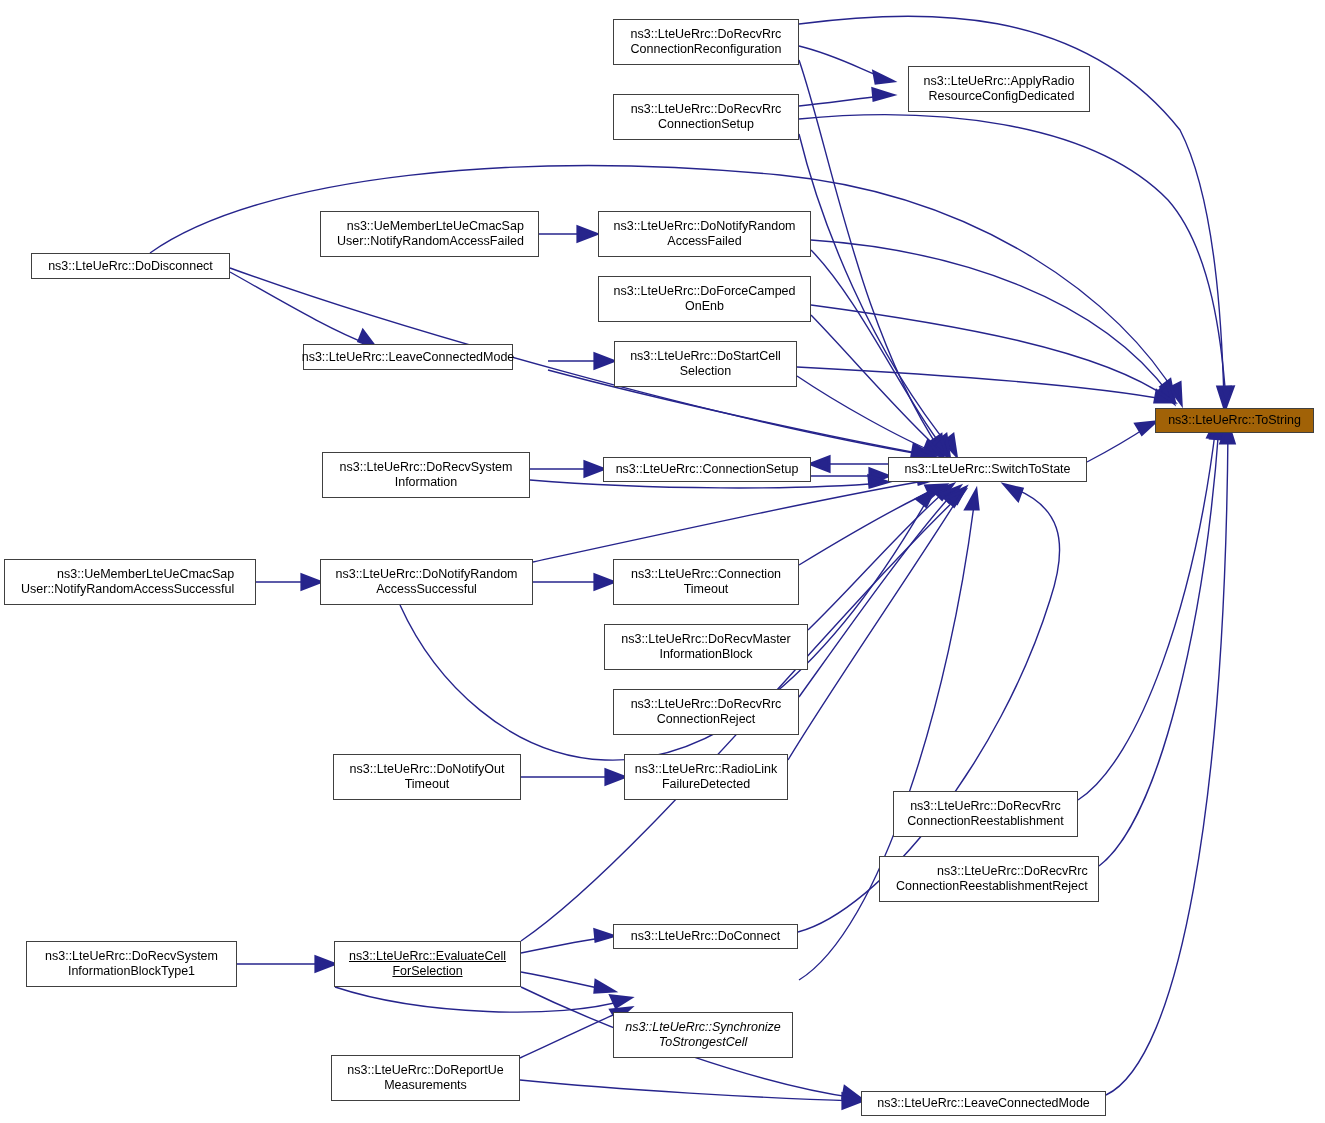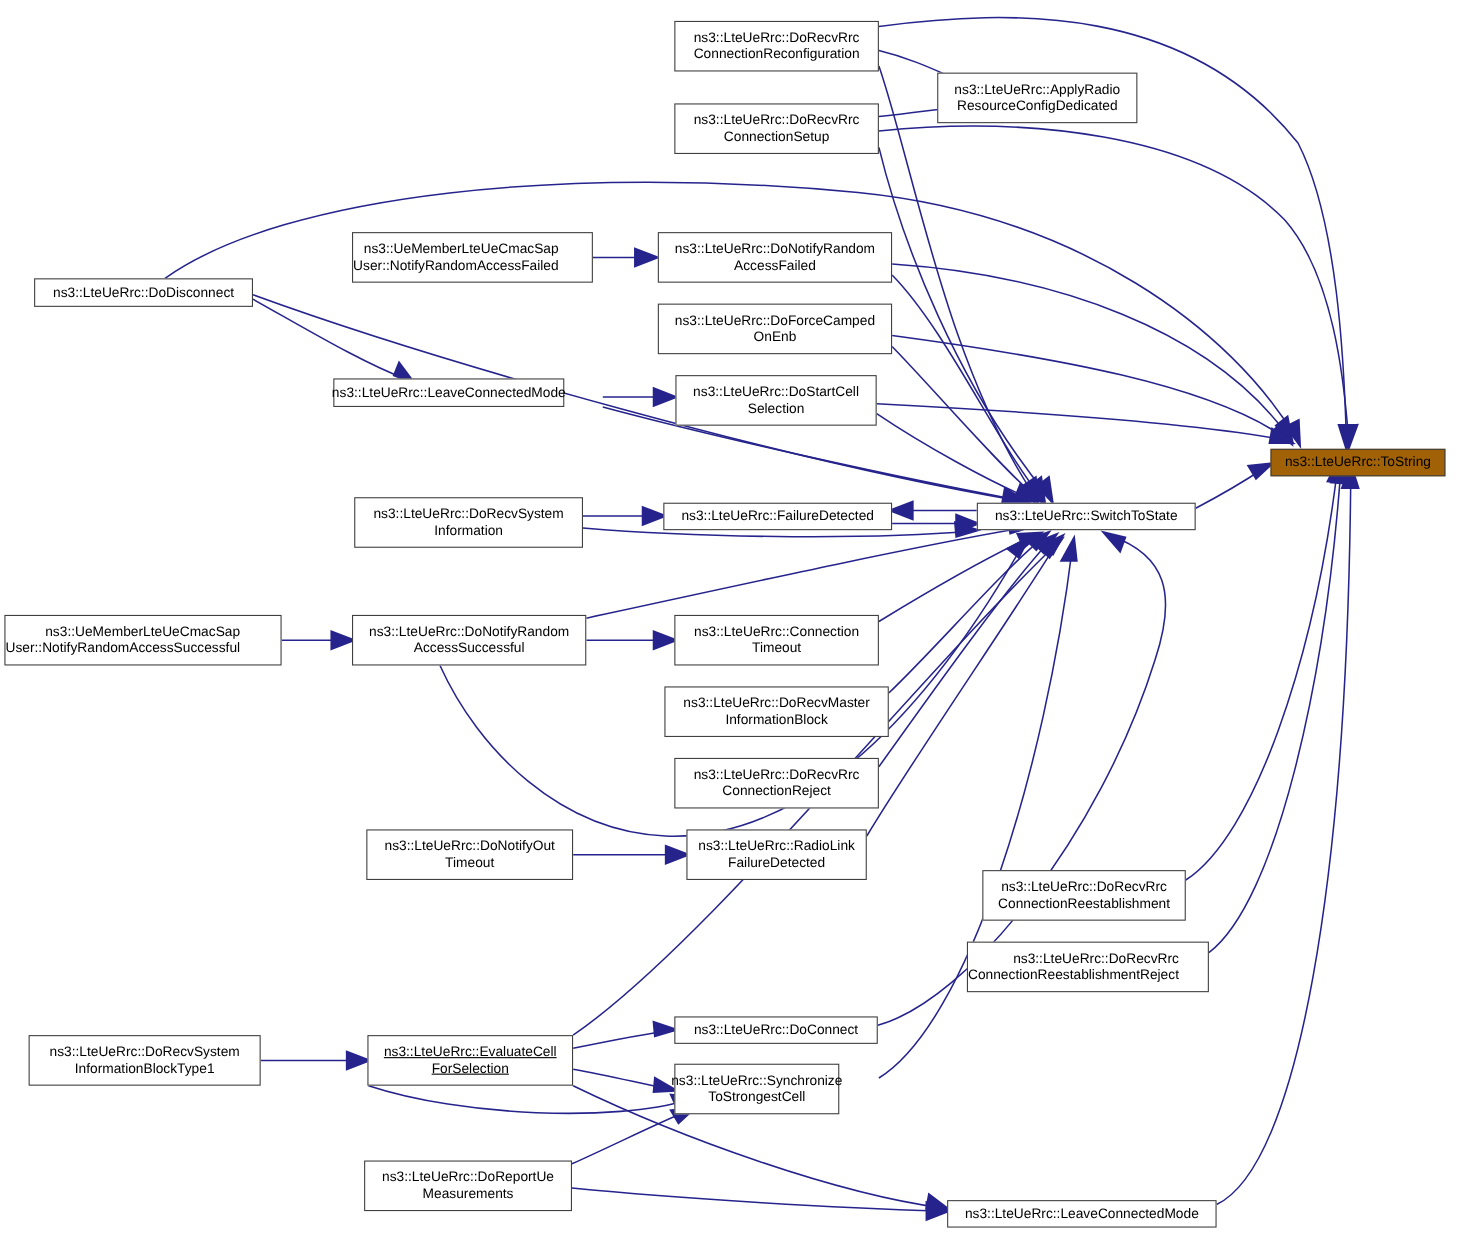--- a/index.html
+++ b/index.html
@@ -24,21 +24,21 @@
     box-sizing:border-box;
     border:1px solid #404040;
     background:#ffffff;
     color:#000000;
     font-size:12.5px;
     line-height:15px;
     display:flex;
     align-items:center;
     justify-content:center;
     text-align:center;
-    padding:1px 0;
+    padding:1px 16px;
     white-space:pre-line;
     z-index:2;
   }
   .node.highlight{
     background:#a16207;
     border:1px solid #404040;
   }
   .node.leftal{
     justify-content:flex-start;
     text-align:right;
@@ -136,38 +136,38 @@
       <path d="M520,1058 C560,1040 600,1020 625,1010" fill="none" stroke="#26248c" stroke-width="1.4"></path>
       <path d="M630,1008 l-19,2 l6,10 z Z" fill="#26248c" stroke="#26248c" stroke-width="3.2" stroke-linejoin="miter"></path>
       <path d="M1106,1095 C1180,1060 1225,800 1228,430" fill="none" stroke="#26248c" stroke-width="1.4"></path>
       <path d="M1228,424 l-7,19 l13,0 z Z" fill="#26248c" stroke="#26248c" stroke-width="3.2" stroke-linejoin="miter"></path>
       <path d="M530,480 C650,490 800,490 882,483" fill="none" stroke="#26248c" stroke-width="1.4"></path>
       <path d="M887,482 l-18,-6 l1,11 z Z" fill="#26248c" stroke="#26248c" stroke-width="3.2" stroke-linejoin="miter"></path>
     </svg>
   <div id="node-layer">
       <div class="node" style="left: 613px; top: 19px; width: 186px; height: 46px;">ns3::LteUeRrc::DoRecvRrc
 ConnectionReconfiguration</div>
-      <div class="node" style="left: 852px; top: 66px; width: 182px; height: 46px;">ns3::LteUeRrc::ApplyRadio
+      <div class="node" style="left: 908px; top: 66px; width: 182px; height: 46px; text-align: right;">ns3::LteUeRrc::ApplyRadio
 ResourceConfigDedicated</div>
       <div class="node" style="left: 613px; top: 94px; width: 186px; height: 46px;">ns3::LteUeRrc::DoRecvRrc
 ConnectionSetup</div>
       <div class="node leftal" style="left: 320px; top: 211px; width: 219px; height: 46px;">ns3::UeMemberLteUeCmacSap
 User::NotifyRandomAccessFailed</div>
       <div class="node" style="left: 598px; top: 211px; width: 213px; height: 46px;">ns3::LteUeRrc::DoNotifyRandom
 AccessFailed</div>
       <div class="node" style="left: 31px; top: 253px; width: 199px; height: 26px;">ns3::LteUeRrc::DoDisconnect</div>
       <div class="node" style="left: 598px; top: 276px; width: 213px; height: 46px;">ns3::LteUeRrc::DoForceCamped
 OnEnb</div>
       <div class="node" style="left: 614px; top: 341px; width: 183px; height: 46px;">ns3::LteUeRrc::DoStartCell
 Selection</div>
       <div class="node" style="left: 303px; top: 344px; width: 210px; height: 26px;">ns3::LteUeRrc::LeaveConnectedMode</div>
       <div class="node highlight" style="left: 1155px; top: 408px; width: 159px; height: 25px;">ns3::LteUeRrc::ToString</div>
       <div class="node" style="left: 322px; top: 452px; width: 208px; height: 46px;">ns3::LteUeRrc::DoRecvSystem
 Information</div>
-      <div class="node" style="left: 603px; top: 457px; width: 208px; height: 25px;">ns3::LteUeRrc::FailureDetected</div>
+      <div class="node" style="left: 603px; top: 457px; width: 208px; height: 25px;">ns3::LteUeRrc::ConnectionSetup</div>
       <div class="node" style="left: 888px; top: 457px; width: 199px; height: 25px;">ns3::LteUeRrc::SwitchToState</div>
       <div class="node leftal" style="left: 4px; top: 559px; width: 252px; height: 46px;">ns3::UeMemberLteUeCmacSap
 User::NotifyRandomAccessSuccessful</div>
       <div class="node" style="left: 320px; top: 559px; width: 213px; height: 46px;">ns3::LteUeRrc::DoNotifyRandom
 AccessSuccessful</div>
       <div class="node" style="left: 613px; top: 559px; width: 186px; height: 46px;">ns3::LteUeRrc::Connection
 Timeout</div>
       <div class="node" style="left: 604px; top: 624px; width: 204px; height: 46px;">ns3::LteUeRrc::DoRecvMaster
 InformationBlock</div>
       <div class="node" style="left: 613px; top: 689px; width: 186px; height: 46px;">ns3::LteUeRrc::DoRecvRrc
@@ -178,19 +178,19 @@
 FailureDetected</div>
       <div class="node" style="left: 893px; top: 791px; width: 185px; height: 46px;">ns3::LteUeRrc::DoRecvRrc
 ConnectionReestablishment</div>
       <div class="node leftal" style="left: 879px; top: 856px; width: 220px; height: 46px;">ns3::LteUeRrc::DoRecvRrc
 ConnectionReestablishmentReject</div>
       <div class="node" style="left: 613px; top: 924px; width: 185px; height: 25px;">ns3::LteUeRrc::DoConnect</div>
       <div class="node" style="left: 26px; top: 941px; width: 211px; height: 46px;">ns3::LteUeRrc::DoRecvSystem
 InformationBlockType1</div>
       <div class="node" style="left: 334px; top: 941px; width: 187px; height: 46px; text-decoration: underline;">ns3::LteUeRrc::EvaluateCell
 ForSelection</div>
-      <div class="node" style="left: 613px; top: 967px; width: 150px; height: 46px;">ns3::LteUeRrc::Synchronize
+      <div class="node" style="left: 613px; top: 1012px; width: 180px; height: 46px; font-style: italic;">ns3::LteUeRrc::Synchronize
 ToStrongestCell</div>
       <div class="node" style="left: 331px; top: 1055px; width: 189px; height: 46px;">ns3::LteUeRrc::DoReportUe
 Measurements</div>
       <div class="node" style="left: 861px; top: 1091px; width: 245px; height: 25px;">ns3::LteUeRrc::LeaveConnectedMode</div>
     </div>
 </div>
 
 </body></html>

